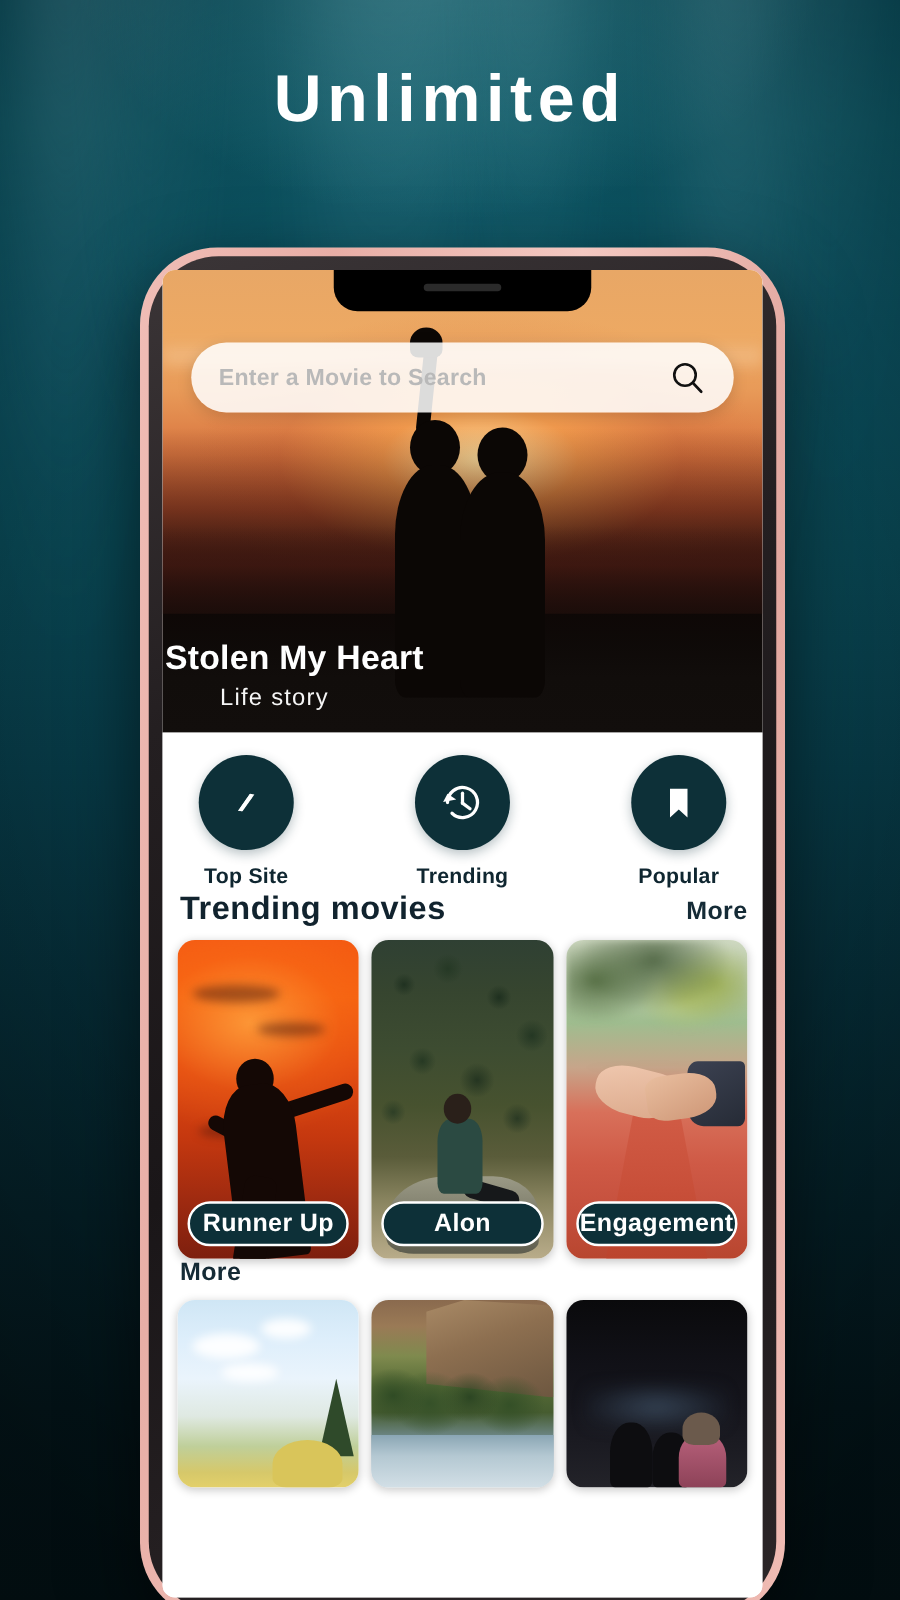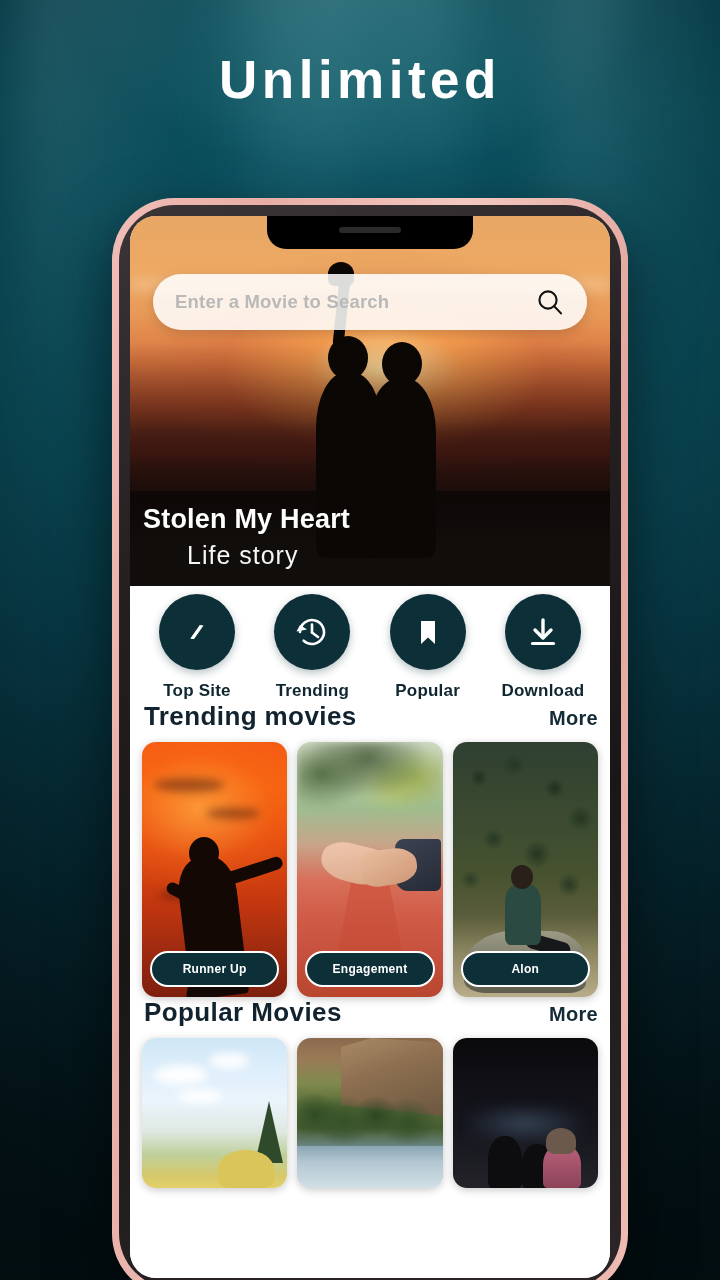--- a/index.html
+++ b/index.html
@@ -88,21 +88,21 @@
   }
   .phone-bezel {
     width: 100%; height: 100%;
     border-radius: 56px;
     background: linear-gradient(160deg, #3b3537 0%, #241f21 30%, #1a1618 60%, #2c2628 100%);
     padding: 11px;
   }
   .screen {
     position: relative;
     width: 100%; height: 100%;
-    border-radius: 26px;
+    border-radius: 10px;
     overflow: hidden;
     background: #ffffff;
   }
 
   
   .notch {
     position: absolute;
     top: 0; left: 50%;
     transform: translateX(-50%);
     width: 206px; height: 33px;
@@ -203,43 +203,43 @@
     font-size: 18.5px;
     font-weight: 700;
     color: #b9b9b9;
     letter-spacing: 0.2px;
   }
   .search-icon svg { display: block; }
 
   
   .hero-caption {
     position: absolute;
-    left: 13px; bottom: 16px;
+    left: 2px; bottom: 16px;
     z-index: 20;
   }
   .hero-title {
     font-size: 27px;
     font-weight: 700;
     color: #ffffff;
     letter-spacing: 0.2px;
   }
   .hero-sub {
     margin-top: 6px;
     margin-left: 44px;
-    font-size: 25px;
+    font-size: 19px;
     font-weight: 400;
     color: #f6f6f6;
     letter-spacing: 1px;
   }
 
   
   .content {
     position: relative;
     background: #ffffff;
-    padding-top: 8px;
+    padding-top: 18px;
     height: calc(100% - 370px);
   }
 
   
   .actions {
     display: flex;
     justify-content: space-between;
     padding: 0 15px;
   }
   .action { width: 104px; text-align: center; }
@@ -454,21 +454,21 @@
     height: 36px;
     border-radius: 20px;
     background: #0d3038;
     border: 2px solid #ffffff;
     display: flex;
     align-items: center;
     justify-content: center;
     z-index: 4;
   }
   .movie-pill span {
-    font-size: 12px;
+    font-size: 20px;
     font-weight: 700;
     color: #ffffff;
     letter-spacing: 0.3px;
   }
 
   
   .movie-row.popular .movie-card { height: 150px; }
 
   .art-sky {
     background: linear-gradient(180deg, #cfe6f5 0%, #ddeefb 20%, #eaf4fc 42%, #dfe9e2 62%, #bfcf9a 78%, #d6c86a 92%, #e3d06a 100%);
@@ -624,30 +624,20 @@
 
             <div class="action">
               <div class="action-circle">
                 <svg width="36" height="36" viewBox="0 0 36 36">
                   <path d="M11 7 H25 V30 L18 23.5 L11 30 Z" fill="#ffffff"></path>
                 </svg>
               </div>
               <div class="action-label">Popular</div>
             </div>
 
-            <div class="action">
-              <div class="action-circle">
-                <svg width="38" height="38" viewBox="0 0 38 38">
-                  <line x1="19" y1="7" x2="19" y2="23" stroke="#ffffff" stroke-width="3.4" stroke-linecap="round"></line>
-                  <polyline points="11,17 19,25 27,17" fill="none" stroke="#ffffff" stroke-width="3.4" stroke-linecap="round" stroke-linejoin="round"></polyline>
-                  <line x1="8.5" y1="30.5" x2="29.5" y2="30.5" stroke="#ffffff" stroke-width="3.2" stroke-linecap="round"></line>
-                </svg>
-              </div>
-              <div class="action-label">Download</div>
-            </div>
 
           </div>
 
           <div class="section-head">
             <div class="section-title">Trending movies</div>
             <div class="section-more">More</div>
           </div>
 
           <div class="movie-row">
 
@@ -661,50 +651,49 @@
                 <div class="runner-head"></div>
                 <div class="runner-body"></div>
                 <div class="runner-leg"></div>
               </div>
               <div class="movie-pill">
                 <span>Runner Up</span>
               </div>
             </div>
 
             <div class="movie-card">
-              <div class="movie-art art-engage">
-                <div class="blur-tree"></div>
-                <div class="path-red"></div>
-                <div class="sleeve"></div>
-                <div class="hand-a"></div>
-                <div class="hand-b"></div>
-              </div>
-              <div class="movie-pill">
-                <span>Engagement</span>
-              </div>
-            </div>
-
-            <div class="movie-card">
               <div class="movie-art art-alon">
                 <div class="forest-tex"></div>
                 <div class="rock"></div>
                 <div class="figure-leg"></div>
                 <div class="figure-leg2"></div>
                 <div class="figure-torso"></div>
                 <div class="figure-head"></div>
               </div>
               <div class="movie-pill">
                 <span>Alon</span>
               </div>
             </div>
 
+            <div class="movie-card">
+              <div class="movie-art art-engage">
+                <div class="blur-tree"></div>
+                <div class="path-red"></div>
+                <div class="sleeve"></div>
+                <div class="hand-a"></div>
+                <div class="hand-b"></div>
+              </div>
+              <div class="movie-pill">
+                <span>Engagement</span>
+              </div>
+            </div>
+
           </div>
 
           <div class="section-head">
-            <div class="section-title">Popular Movies</div>
             <div class="section-more">More</div>
           </div>
 
           <div class="movie-row popular">
 
             <div class="movie-card">
               <div class="movie-art art-sky">
                 <div class="sky-cloud" style="left:8%;top:18%;width:54px;height:20px;"></div>
                 <div class="sky-cloud" style="left:46%;top:10%;width:40px;height:16px;"></div>
                 <div class="sky-cloud" style="left:24%;top:34%;width:46px;height:14px;"></div>

